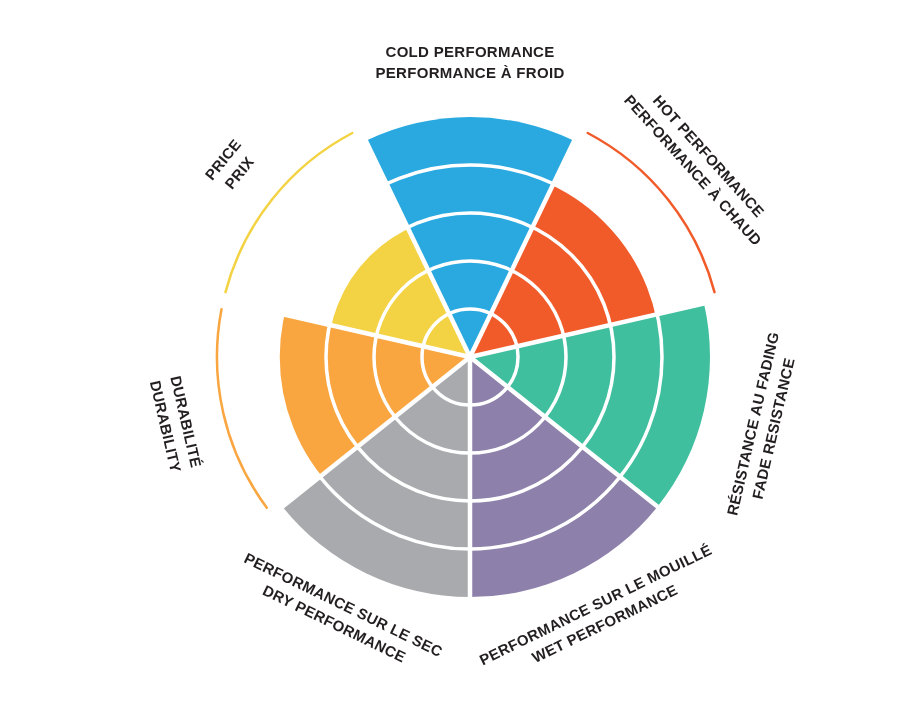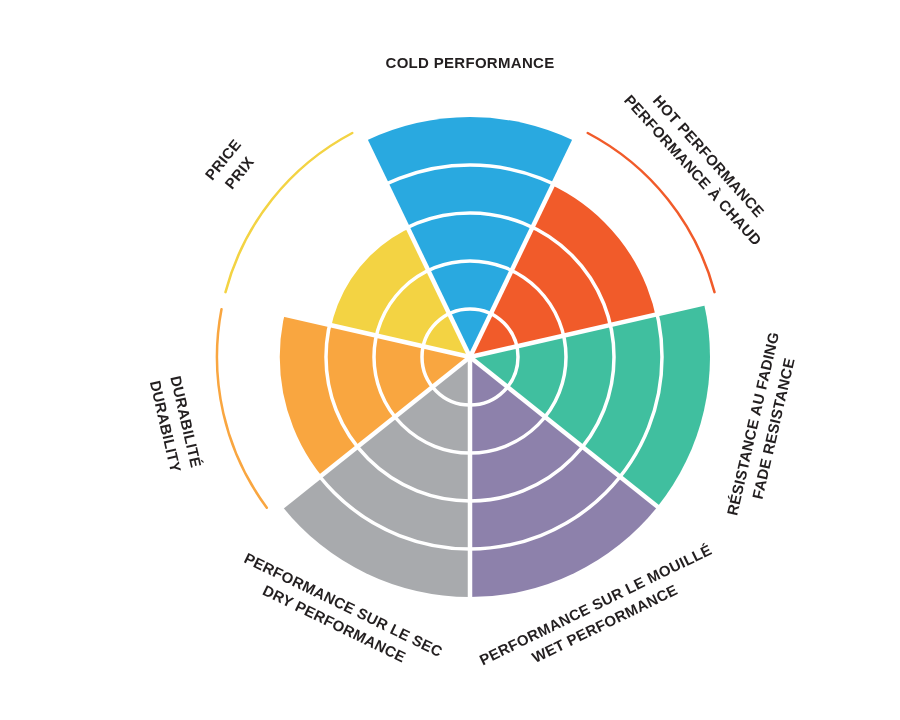--- a/index.html
+++ b/index.html
@@ -66,20 +66,21 @@
       <line x1="452" y1="357" x2="452.0" y2="599.0" stroke="#ffffff" stroke-width="4.5"></line>
       <line x1="452" y1="357" x2="262.8" y2="507.9" stroke="#ffffff" stroke-width="4.5"></line>
       <line x1="452" y1="357" x2="216.1" y2="303.1" stroke="#ffffff" stroke-width="4.5"></line>
       <path d="M 569.7 133.0 A 253 253 0 0 1 696.5 292.1" fill="none" stroke="#f15b2a" stroke-width="2.5" stroke-linecap="round"></path>
       <path d="M 248.8 507.7 A 253 253 0 0 1 203.5 309.3" fill="none" stroke="#f9a640" stroke-width="2.5" stroke-linecap="round"></path>
       <path d="M 207.5 292.1 A 253 253 0 0 1 334.3 133.0" fill="none" stroke="#f3d343" stroke-width="2.5" stroke-linecap="round"></path>
     </svg>
 
   <div class="wheel-label lbl-cold">
     <span class="lbl-line">COLD PERFORMANCE</span>
+    <span class="lbl-line">PERFORMANCE À FROID</span>
   </div>
 
   <div class="wheel-label lbl-hot">
     <span class="lbl-line">HOT PERFORMANCE</span>
     <span class="lbl-line">PERFORMANCE À CHAUD</span>
   </div>
 
   <div class="wheel-label lbl-fade">
     <span class="lbl-line">RÉSISTANCE AU FADING</span>
     <span class="lbl-line">FADE RESISTANCE</span>

